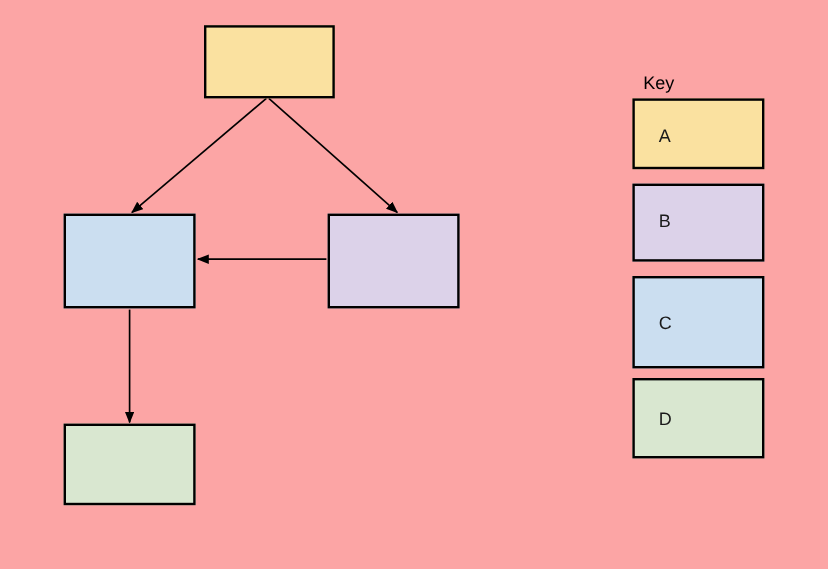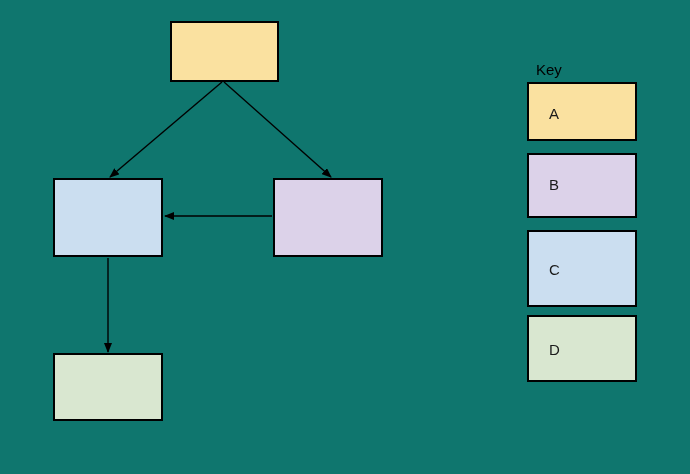--- a/index.html
+++ b/index.html
@@ -50,21 +50,21 @@
     position: absolute;
     font-size: 15px;
     color: #1a1a1a;
     line-height: 1;
     white-space: nowrap;
   }
 </style>
 </head>
 <body>
 
-<div id="canvas" style="width: 690px; height: 474px; background: #0f766e;">
+<div id="canvas" style="width: 690px; height: 474px; background: #fca5a5;">
 
   <svg id="flow-svg" viewBox="0 0 690 474" xmlns="http://www.w3.org/2000/svg">
     <defs>
       <marker id="arrowhead" markerWidth="10" markerHeight="8" refX="9" refY="4" orient="auto" markerUnits="userSpaceOnUse">
         <path d="M0,0 L10,4 L0,8 z" fill="#000000"></path>
       </marker>
     </defs>
     <g id="edge-group">
         <line x1="222" y1="82" x2="110" y2="177" stroke="#000000" stroke-width="1.4" marker-end="url(#arrowhead)"></line>
         <line x1="224" y1="82" x2="331" y2="177" stroke="#000000" stroke-width="1.4" marker-end="url(#arrowhead)"></line>

